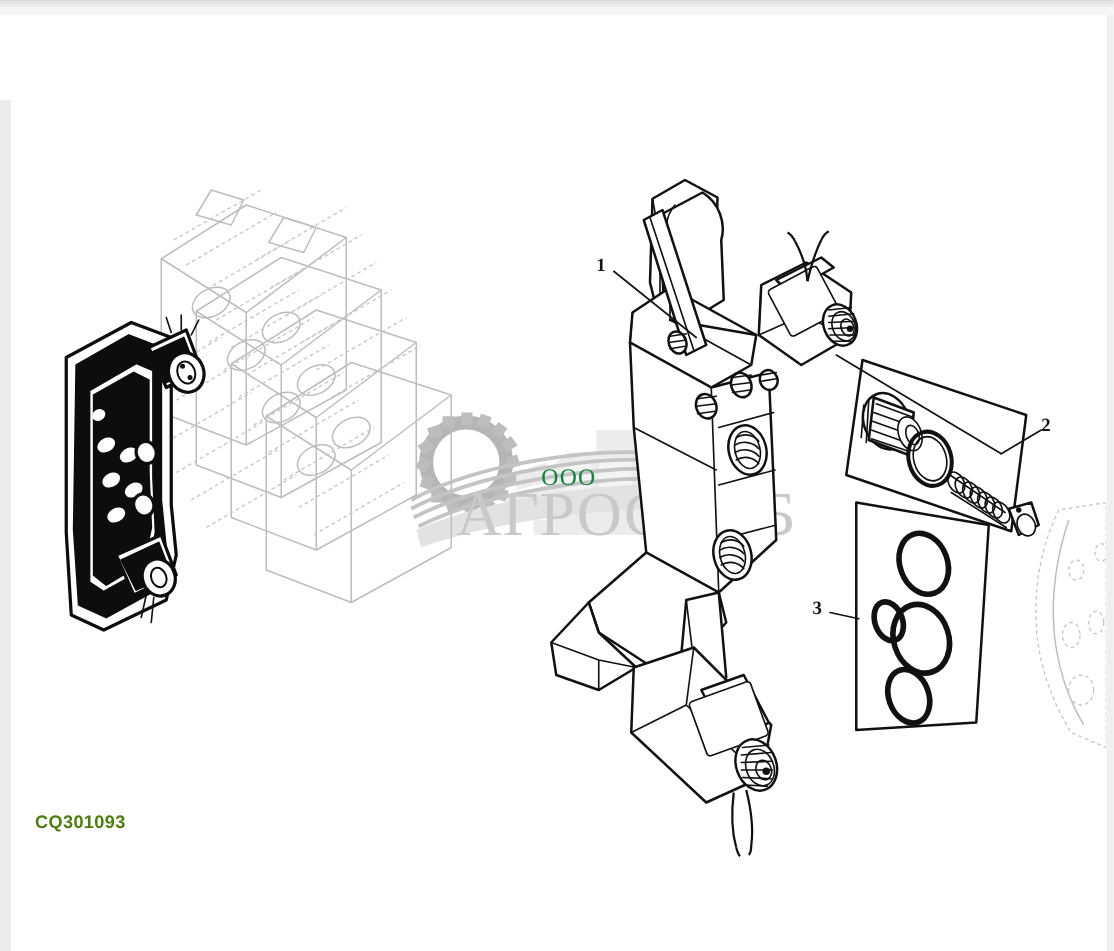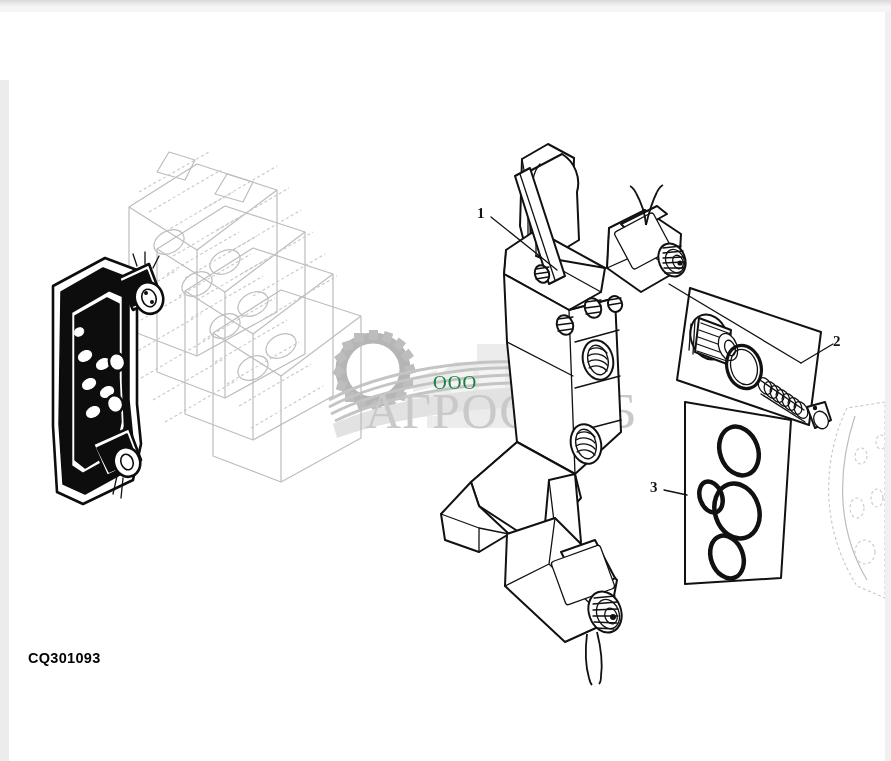--- a/index.html
+++ b/index.html
@@ -60,21 +60,21 @@
     font-family:"Liberation Serif", serif;
     font-size:50px;font-weight:400;letter-spacing:1px;
     color:#c9c9c9;
     white-space:nowrap;
   }
   
   .part-label{
     position:absolute;left:19px;top:638px;
     font-family:"Liberation Sans", sans-serif;
     font-size:14.5px;font-weight:bold;letter-spacing:0.3px;
-    color:#000000;
+    color:#4d7c0f;
     white-space:nowrap;
   }
   
   .callout{
     position:absolute;
     font-family:"Liberation Serif", serif;
     font-size:15px;font-weight:bold;
     color:#141414;
     white-space:nowrap;
   }

